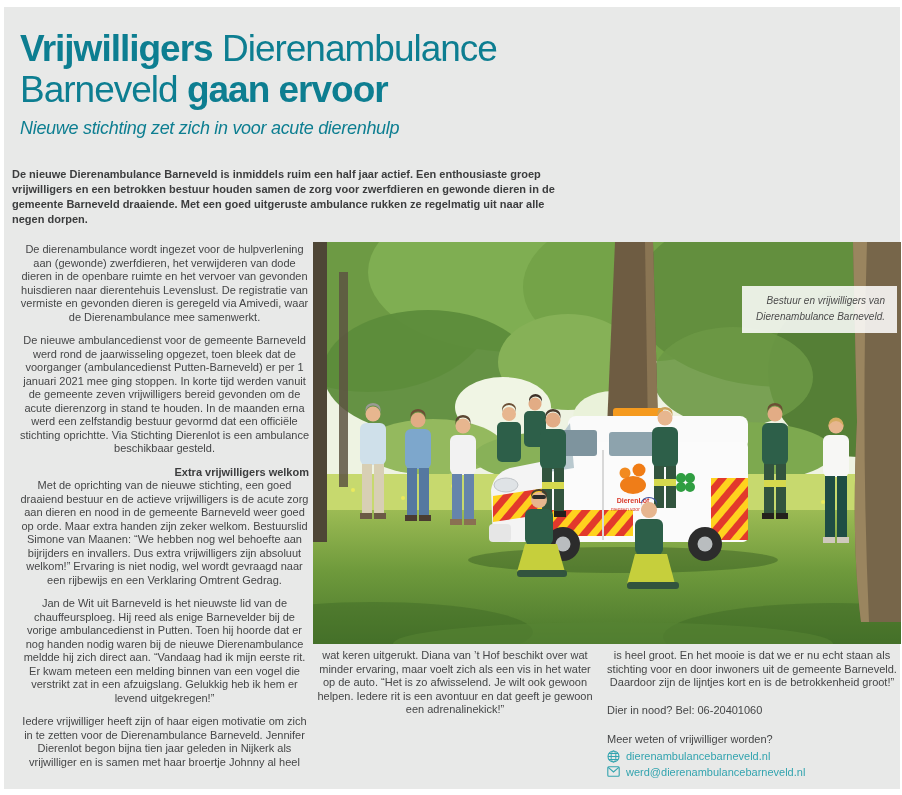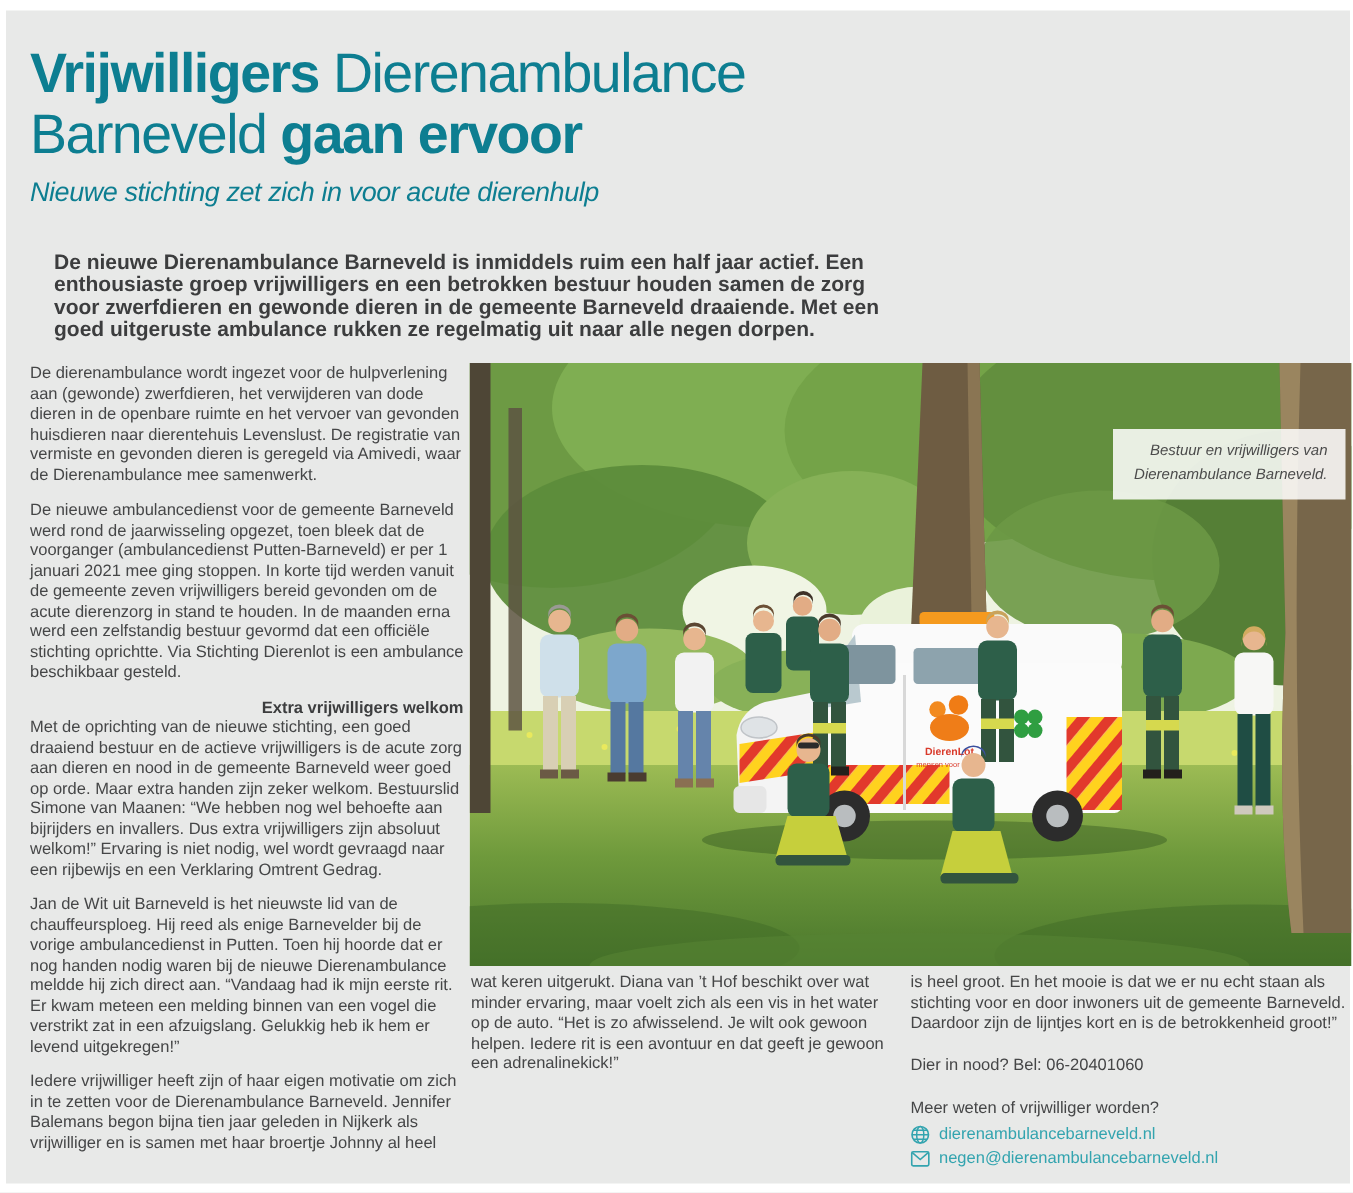--- a/index.html
+++ b/index.html
@@ -18,33 +18,33 @@
     font-size:37px;line-height:41px;letter-spacing:-1px;
     color:#0d7e91;font-weight:400;
   }
   .headline .b{font-weight:700;}
   .subtitle{
     left:20px;top:106px;width:640px;
     font-size:18px;font-style:italic;color:#0d7e91;letter-spacing:-0.3px;
   }
   
   .intro{
-    left:36px;top:155px;width:560px;
-    font-size:14px;font-weight:700;line-height:15px;color:#3c3d3e;
+    left:12px;top:155px;width:560px;
+    font-size:11px;font-weight:700;line-height:15px;color:#3c3d3e;
   }
   
   .col{font-size:11px;line-height:13.5px;color:#454647;}
-  .col p{margin:0 0 10px 0;}
+  .col p{margin:0 0 10px 0;text-align:center;}
   .col h3{margin:0;font-size:11px;line-height:13.5px;color:#3c3d3e;font-weight:700;text-align:right;}
   .col1{left:20px;top:231px;width:289px;}
   .col2{left:314px;top:637px;width:282px;}
   .col3{left:607px;top:637px;width:290px;}
   .phone-line{margin-top:14px;color:#454647;}
   .cta-line{margin-top:16px;color:#454647;}
-  .contact-row{display:flex;align-items:center;gap:6px;margin-top:3px;}
+  .contact-row{display:flex;gap:6px;margin-top:3px;}
   .contact-row a{color:#33a4af;text-decoration:none;font-size:11px;}
   .contact-row svg{flex:0 0 auto;display:block;}
   
   .photo{
     left:313px;top:230px;width:588px;height:402px;overflow:hidden;
     background:#e8efdf;
   }
   .photo svg{display:block;width:588px;height:402px;}
   .caption{
     position:absolute;right:4px;top:44px;
@@ -66,21 +66,21 @@
 <div class="abs subtitle">Nieuwe stichting zet zich in voor acute dierenhulp</div>
 
 <div class="abs intro">De nieuwe Dierenambulance Barneveld is inmiddels ruim een half jaar actief. Een enthousiaste groep vrijwilligers en een betrokken bestuur houden samen de zorg voor zwerfdieren en gewonde dieren in de gemeente Barneveld draaiende. Met een goed uitgeruste ambulance rukken ze regelmatig uit naar alle negen dorpen.</div>
 
 <div class="abs col col1">
   <p>De dierenambulance wordt ingezet voor de hulpverlening aan (gewonde) zwerfdieren, het verwijderen van dode dieren in de openbare ruimte en het vervoer van gevonden huisdieren naar dierentehuis Levenslust. De registratie van vermiste en gevonden dieren is geregeld via Amivedi, waar de Dierenambulance mee samenwerkt.</p>
   <p>De nieuwe ambulancedienst voor de gemeente Barneveld werd rond de jaarwisseling opgezet, toen bleek dat de voorganger (ambulancedienst Putten-Barneveld) er per 1 januari 2021 mee ging stoppen. In korte tijd werden vanuit de gemeente zeven vrijwilligers bereid gevonden om de acute dierenzorg in stand te houden. In de maanden erna werd een zelfstandig bestuur gevormd dat een officiële stichting oprichtte. Via Stichting Dierenlot is een ambulance beschikbaar gesteld.</p>
   <h3>Extra vrijwilligers welkom</h3>
   <p>Met de oprichting van de nieuwe stichting, een goed draaiend bestuur en de actieve vrijwilligers is de acute zorg aan dieren en nood in de gemeente Barneveld weer goed op orde. Maar extra handen zijn zeker welkom. Bestuurslid Simone van Maanen: “We hebben nog wel behoefte aan bijrijders en invallers. Dus extra vrijwilligers zijn absoluut welkom!” Ervaring is niet nodig, wel wordt gevraagd naar een rijbewijs en een Verklaring Omtrent Gedrag.</p>
   <p>Jan de Wit uit Barneveld is het nieuwste lid van de chauffeursploeg. Hij reed als enige Barnevelder bij de vorige ambulancedienst in Putten. Toen hij hoorde dat er nog handen nodig waren bij de nieuwe Dierenambulance meldde hij zich direct aan. “Vandaag had ik mijn eerste rit. Er kwam meteen een melding binnen van een vogel die verstrikt zat in een afzuigslang. Gelukkig heb ik hem er levend uitgekregen!”</p>
-  <p>Iedere vrijwilliger heeft zijn of haar eigen motivatie om zich in te zetten voor de Dierenambulance Barneveld. Jennifer Balemans begon bijna tien jaar geleden in Nijkerk als vrijwilliger en is samen met haar broertje Johnny al heel</p>
+  <p>Iedere vrijwilliger heeft zijn of haar eigen motivatie om zich in te zetten voor de Dierenambulance Barneveld. Jennifer Dierenlot begon bijna tien jaar geleden in Nijkerk als vrijwilliger en is samen met haar broertje Johnny al heel</p>
 </div>
 
 <div class="abs photo">
   <svg viewBox="0 0 588 402" preserveAspectRatio="none">
     <defs>
       <linearGradient id="grassGrad" x1="0" y1="0" x2="0" y2="1">
         <stop offset="0" stop-color="#9cbb54"></stop>
         <stop offset="0.45" stop-color="#6f9a3c"></stop>
         <stop offset="1" stop-color="#4a772c"></stop>
       </linearGradient>
@@ -292,15 +292,15 @@
       <line x1="1.8" y1="3.5" x2="11.2" y2="3.5" stroke="#33a4af" stroke-width="1"></line>
       <line x1="1.8" y1="9.5" x2="11.2" y2="9.5" stroke="#33a4af" stroke-width="1"></line>
     </svg>
     <a href="#">dierenambulancebarneveld.nl</a>
   </div>
   <div class="contact-row">
     <svg width="13" height="11" viewBox="0 0 13 11">
       <rect x="0.8" y="0.8" width="11.4" height="9.4" rx="1" fill="none" stroke="#33a4af" stroke-width="1.1"></rect>
       <polyline points="1.2,1.4 6.5,6 11.8,1.4" fill="none" stroke="#33a4af" stroke-width="1.1"></polyline>
     </svg>
-    <a href="#">negen@dierenambulancebarneveld.nl</a>
+    <a href="#">werd@dierenambulancebarneveld.nl</a>
   </div>
 </div>
 
 </body></html>

